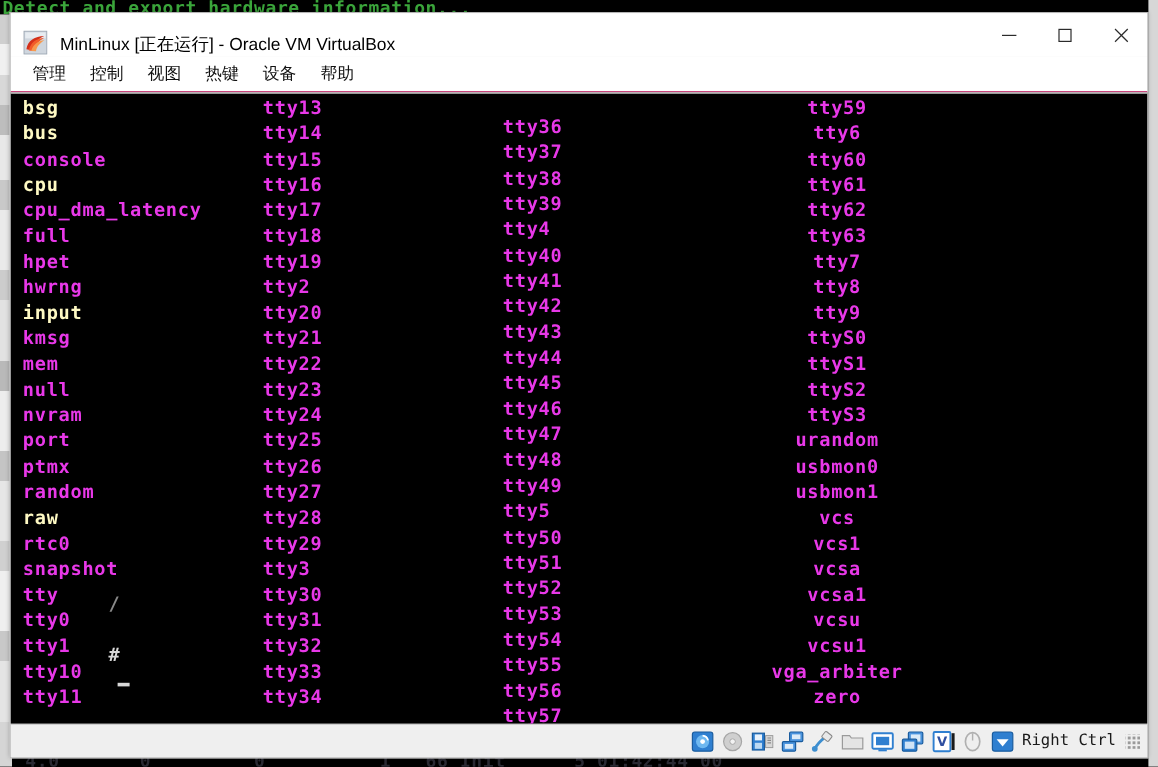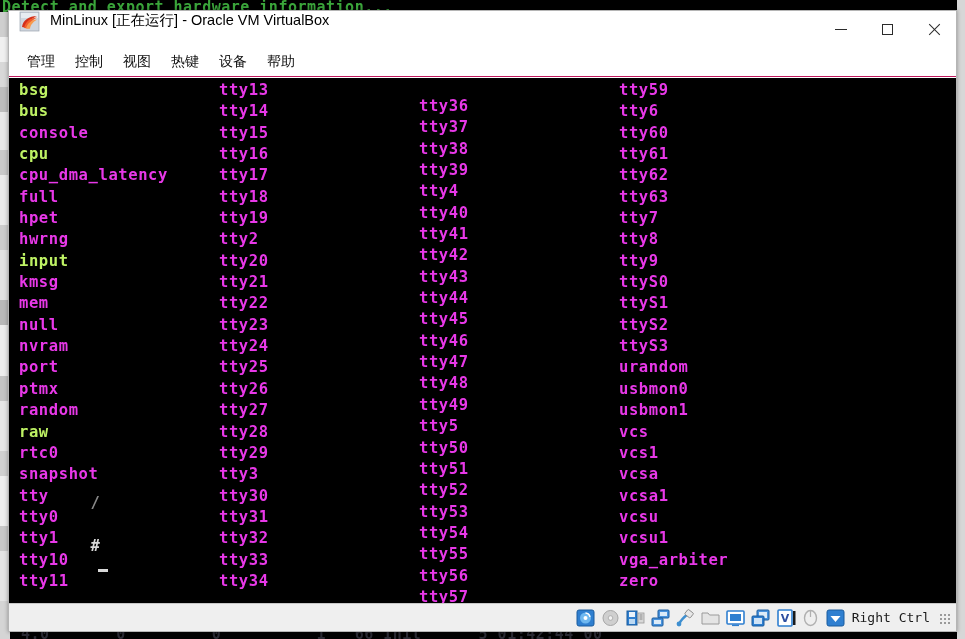--- a/index.html
+++ b/index.html
@@ -89,21 +89,21 @@
     box-shadow: 0 0 4px rgba(0,0,0,0.35);
     display: flex;
     flex-direction: column;
   }
 
   
   #titlebar {
     height: 36px;
     background: #ffffff;
     display: flex;
-    align-items: flex-start;
+    align-items: flex-end;
     flex: 0 0 auto;
   }
 
   #vbox-icon {
     width: 22px;
     height: 22px;
     margin-left: 10px;
     margin-right: 9px;
     flex: 0 0 auto;
     position: relative;
@@ -193,24 +193,24 @@
   }
 
   .term-col {
     position: absolute;
     top: 2px;
     white-space: pre;
   }
   #col-1 { left: 8px; }
   #col-2 { left: 208px; }
   #col-3 { left: 408px; margin-top: 16px; }
-  #col-4 { left: 608px; }
+  #col-4 { left: 632px; text-align: center; }
 
   .term-entry { display: block; }
-  .c-dir  { color: #bef264; }
+  .c-dir  { color: #fef9c3; }
   .c-dev  { color: #e838e8; }
 
   #prompt-line {
     position: absolute;
     left: 0px;
     bottom: 3px;
     white-space: pre;
     font-family: "DejaVu Sans Mono", monospace;
     font-size: 15.5px;
     font-weight: bold;

